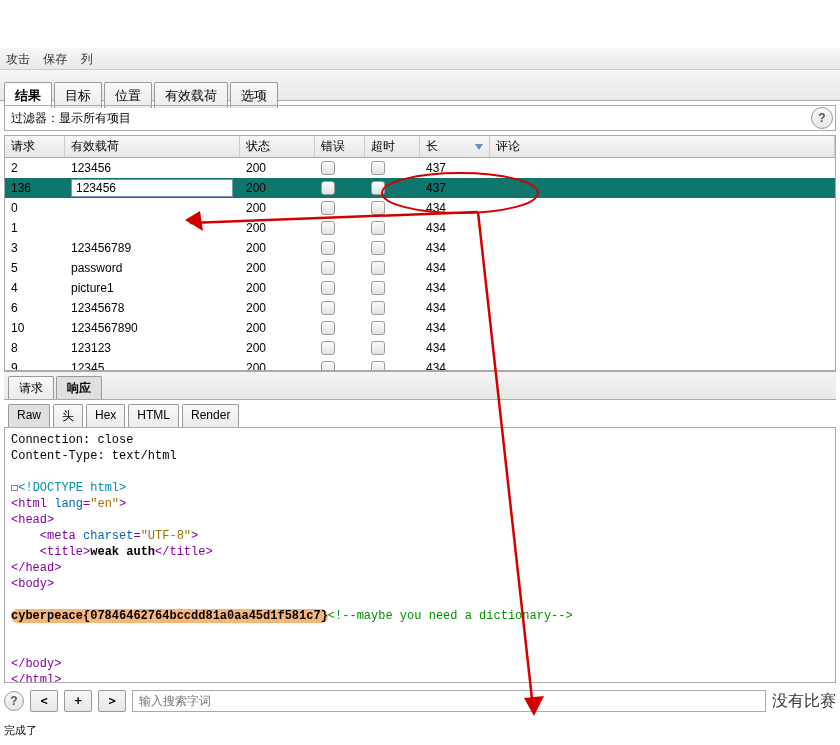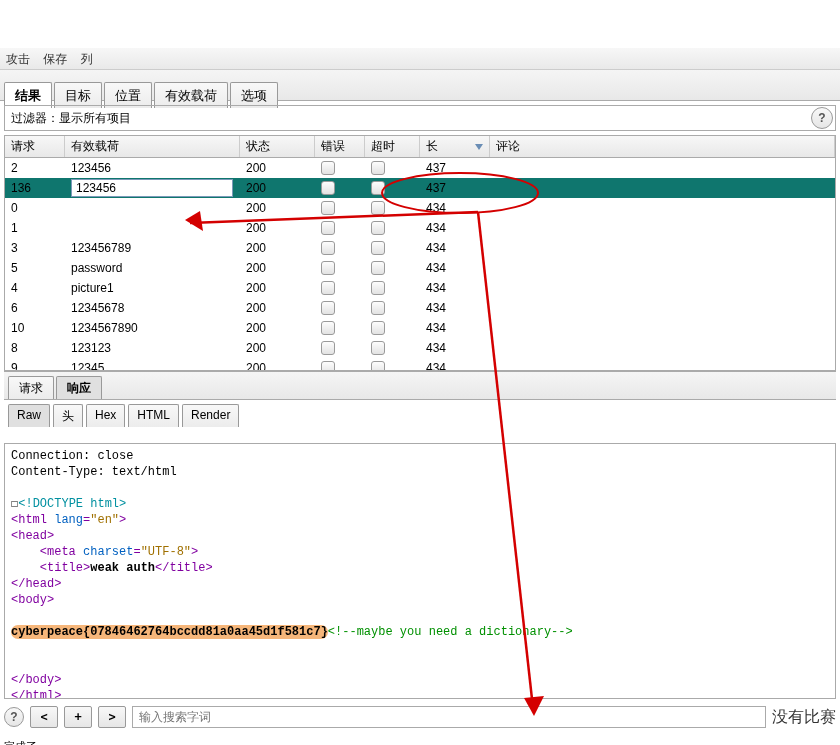--- a/index.html
+++ b/index.html
@@ -32,21 +32,21 @@
   .tr.sel { background:#0f766e; }
   .tr .td { border-right:1px solid transparent; padding:0 6px; display:flex; align-items:center; height:20px; }
   .chk { width:14px; height:14px; border:1px solid #9a9a9a; border-radius:3px; background:linear-gradient(#fdfdfd,#e2e2e2); display:inline-block; }
   .payload-inp { width:100%; height:18px; border:1px solid #7a99b8; background:#fff; font-size:12px; padding:0 4px; }
 
   
   .sub-tabs-row { display:flex; background:linear-gradient(#f5f5f5,#e8e8e8); border-top:1px solid #aaa; border-bottom:1px solid #aaa; margin:0 4px; padding:4px 4px 0; }
   .sub-tab { border:1px solid #999; border-bottom:none; padding:3px 10px 2px; margin-right:2px; background:linear-gradient(#f8f8f8,#ececec); cursor:pointer; border-radius:2px 2px 0 0; font-size:12px; }
   .sub-tab.active { background:#e0e0e0; font-weight:bold; }
 
-  .view-tabs-row { display:flex; background:#fff; border-bottom:1px solid #aaa; margin:0 4px; padding:4px 4px 16px; }
+  .view-tabs-row { display:flex; background:#fff; border-bottom:1px solid #aaa; margin:0 4px; padding:4px 4px 0; }
   .view-tab { border:1px solid #999; border-bottom:none; padding:3px 8px 2px; margin-right:3px; background:linear-gradient(#f8f8f8,#ececec); cursor:pointer; border-radius:2px 2px 0 0; font-size:12px; }
   .view-tab.active { background:#e0e0e0; font-weight:normal; }
 
   
   .raw { margin:0 4px; padding:4px 6px; font-family: Consolas, "Courier New", monospace; font-size:12px; line-height:16px; white-space:pre; height:255px; overflow:auto; border-left:1px solid #aaa; border-right:1px solid #aaa; border-bottom:1px solid #aaa; position:relative; }
   .t-tag { color:#8000a0; }
   .t-attr { color:#0060c0; }
   .t-val { color:#a07000; }
   .t-cmt { color:#009000; }
   .t-doctype { color:#0090a0; }

